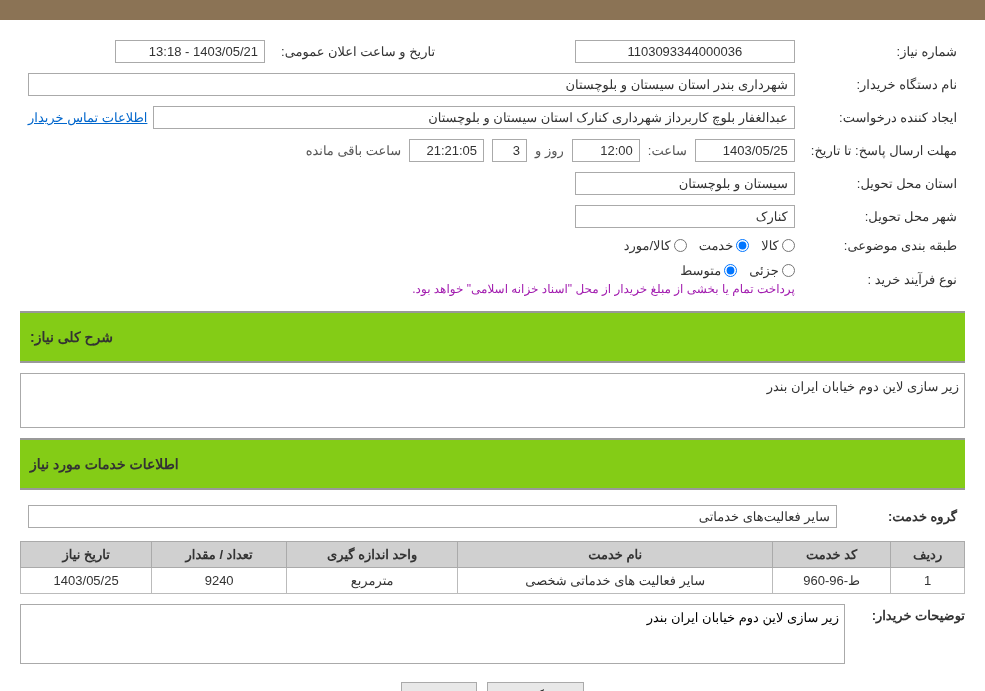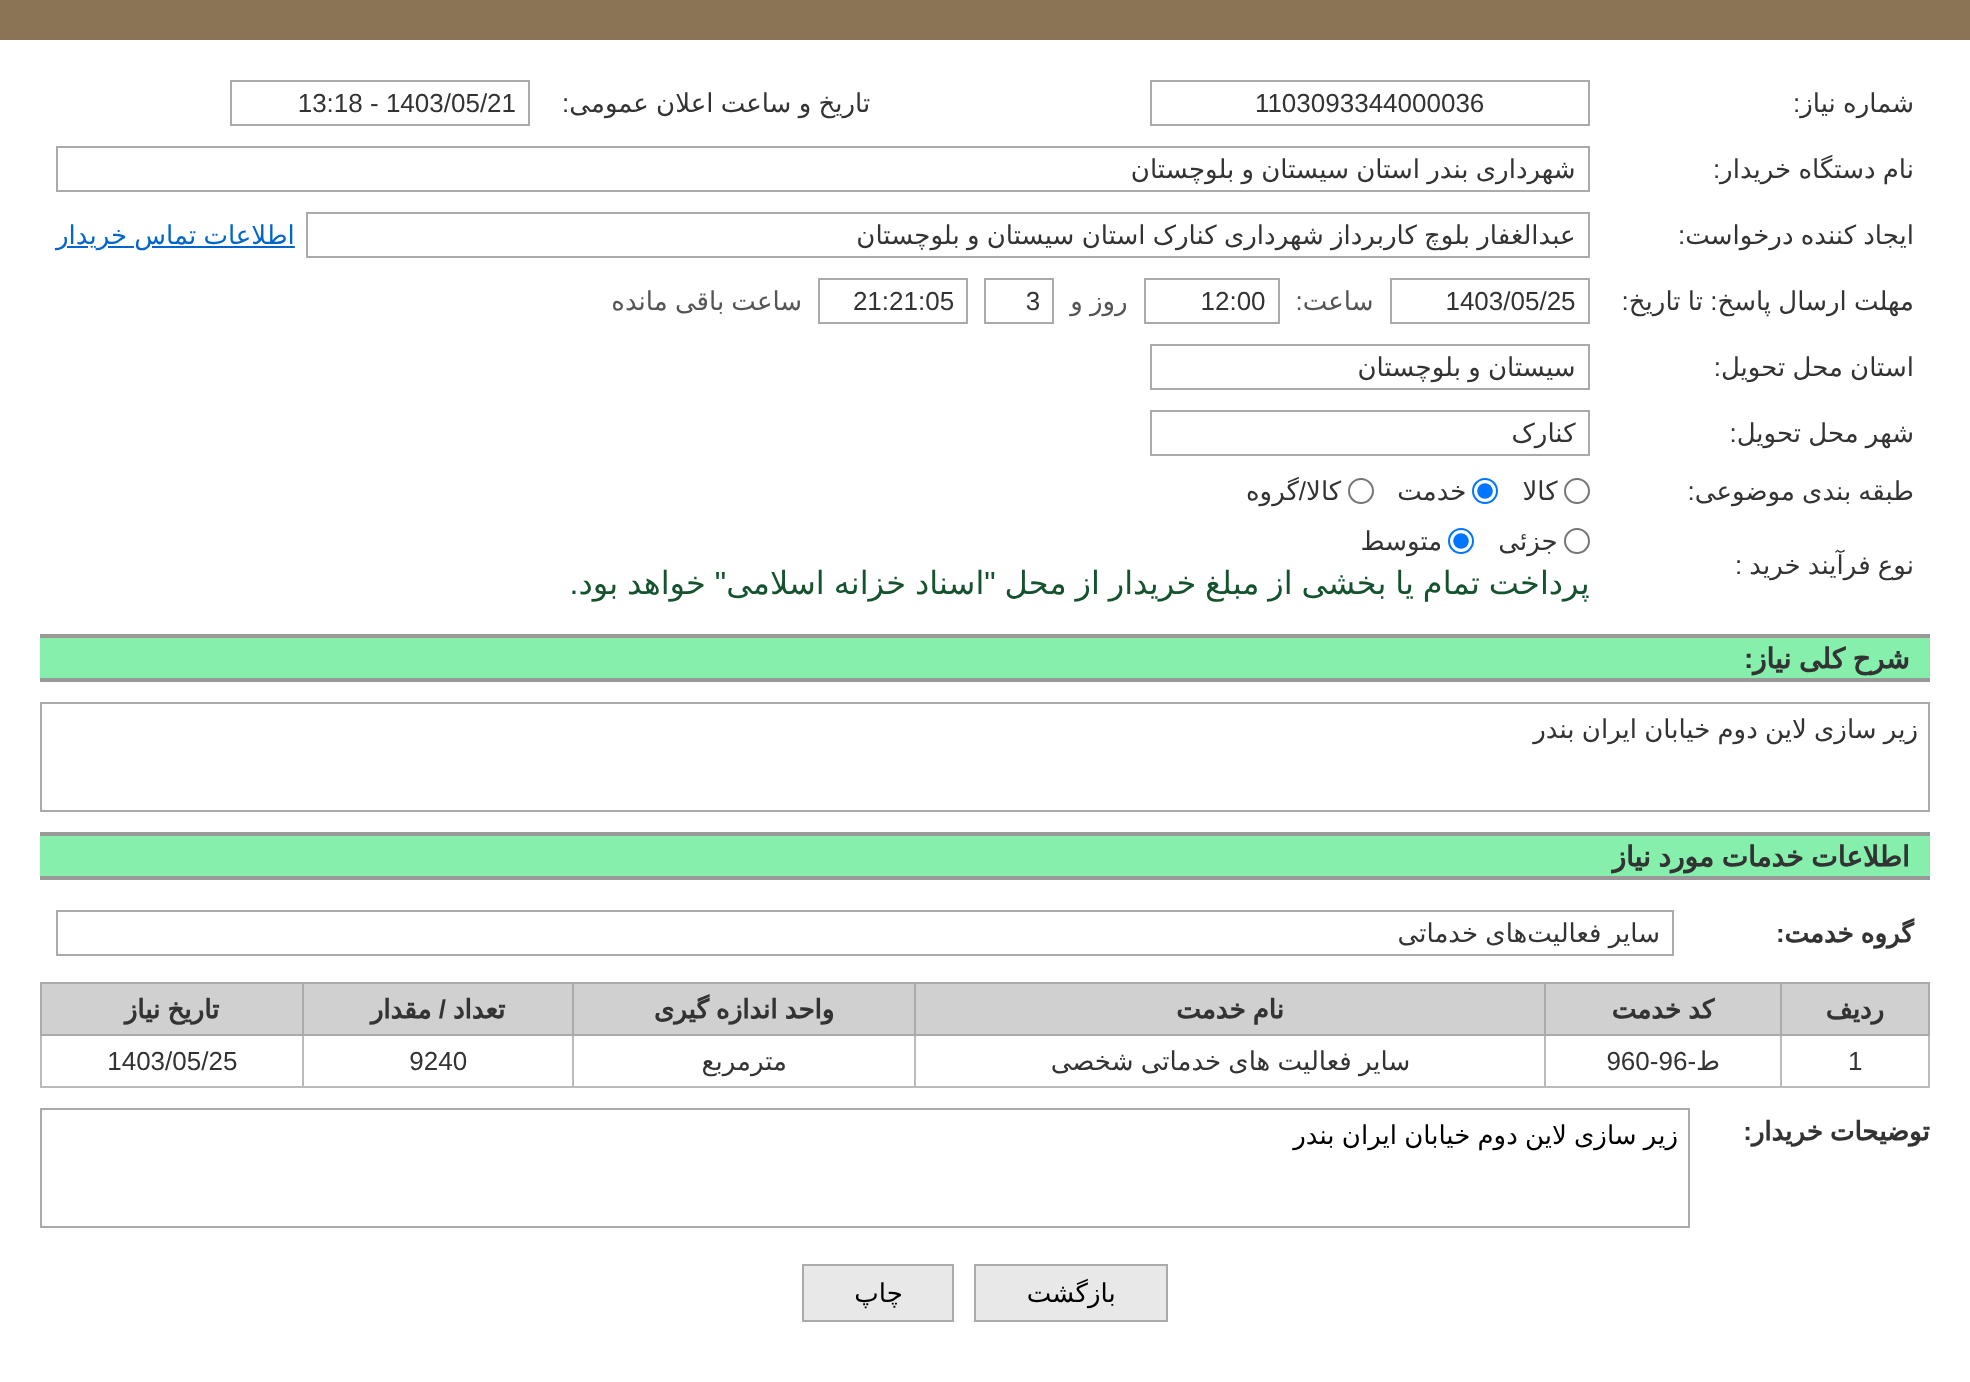--- a/index.html
+++ b/index.html
@@ -65,46 +65,46 @@
       align-items: center;
       gap: 6px;
       direction: rtl;
     }
     .link-blue {
       color: #0066cc;
       text-decoration: underline;
       cursor: pointer;
     }
     .section-title {
-      background: #86efac;
+      background: #84cc16;
       border-top: 2px solid #999;
       border-bottom: 2px solid #999;
-      padding: 2px 10px;
+      padding: 16px 10px;
       font-weight: bold;
       font-size: 14px;
       margin: 10px 0;
-      text-align: right;
+      text-align: left;
     }
     .radio-group {
       display: flex;
       align-items: center;
       gap: 12px;
       direction: rtl;
     }
     .radio-item {
       display: flex;
       align-items: center;
       gap: 3px;
     }
     .radio-item input[type="radio"] {
       margin: 0;
     }
     .type-note {
-      color: #14532d;
-      font-size: 16px;
+      color: #a21caf;
+      font-size: 12px;
     }
     .data-table {
       width: 100%;
       border-collapse: collapse;
       margin: 8px 0;
     }
     .data-table th {
       background: #d0d0d0;
       border: 1px solid #aaa;
       padding: 5px 8px;
@@ -274,21 +274,21 @@
             <div class="radio-item">
               <input type="radio" name="tabaqe" value="kala" style="">
               <span>کالا</span>
             </div>
             <div class="radio-item">
               <input type="radio" name="tabaqe" value="khedmat" checked="" style="">
               <span>خدمت</span>
             </div>
             <div class="radio-item">
               <input type="radio" name="tabaqe" value="kalaKhedmat" style="">
-              <span>کالا/گروه</span>
+              <span>کالا/مورد</span>
             </div>
           </div>
         </td>
       </tr>
 
       <tr>
         <td class="label-cell">نوع فرآیند خرید :</td>
         <td class="value-cell" colspan="3">
           <div style="display:flex; flex-direction:column; gap:4px;">
             <div class="radio-group">

